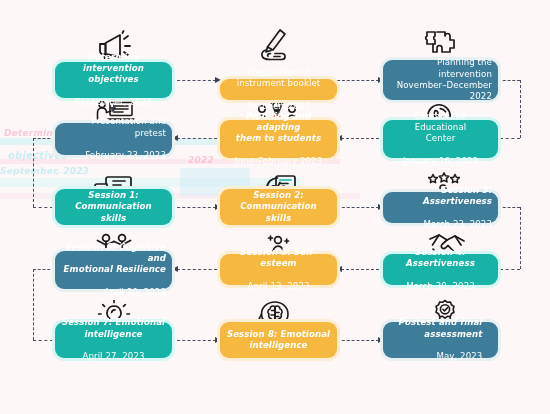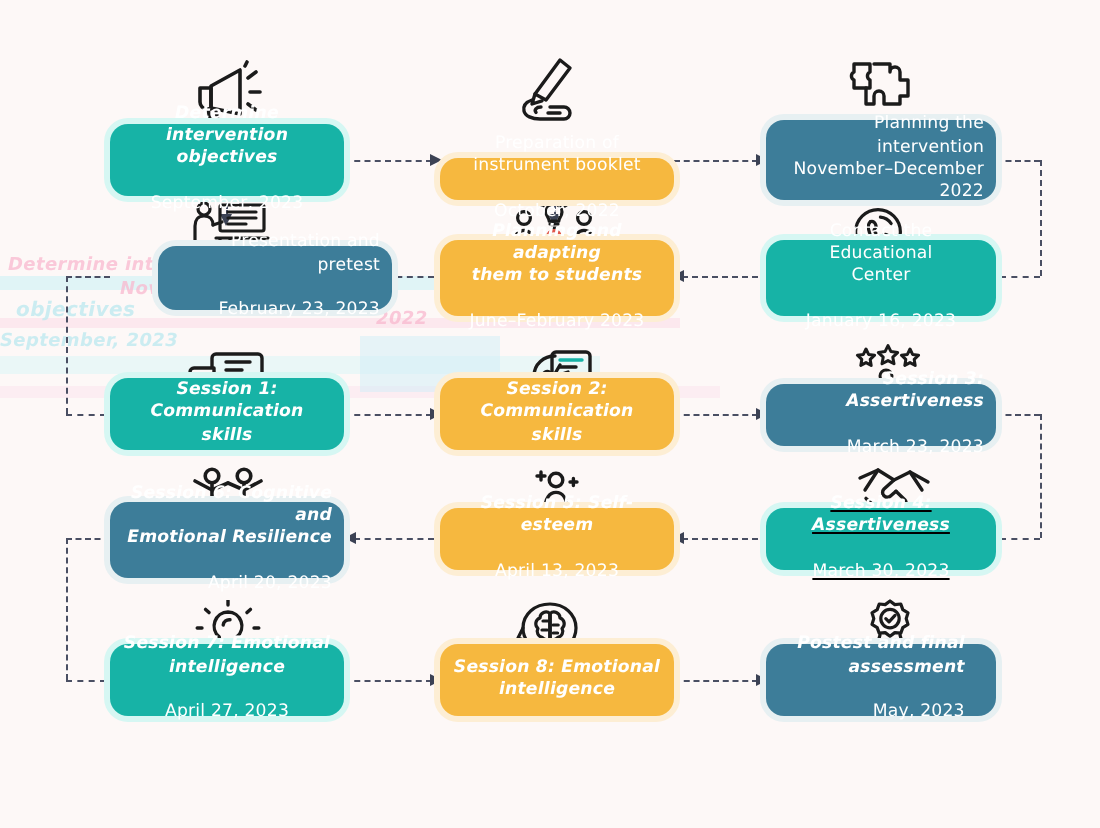--- a/index.html
+++ b/index.html
@@ -294,21 +294,21 @@
   </div>
 
   <div class="node blue" style="left:383px;top:60px;width:115px;height:40px;">
     <span class="txt">
       <span class="t-rg">Planning the intervention
 November–December
 2022</span>
     </span>
   </div>
 
-  <div class="node blue" style="left:55px;top:123px;width:117px;height:32px;margin-left:24px;">
+  <div class="node blue" style="left:55px;top:123px;width:117px;height:32px;">
     <span class="txt">
       <span class="t-rg">Presentation and pretest</span>
       <span class="t-rg">February 23, 2023</span>
     </span>
   </div>
 
   <div class="node orange" style="left:220px;top:120px;width:117px;height:38px;">
     <span class="txt">
       <span class="t-em">Planning and adapting
 them to students</span>
@@ -353,21 +353,21 @@
     </span>
   </div>
 
   <div class="node orange" style="left:220px;top:254px;width:117px;height:31px;">
     <span class="txt">
       <span class="t-em">Session 5: Self-esteem</span>
       <span class="t-rg">April 13, 2023</span>
     </span>
   </div>
 
-  <div class="node teal" style="left:383px;top:254px;width:115px;height:31px;text-decoration:underline;">
+  <div class="node teal" style="left:383px;top:254px;width:115px;height:31px;">
     <span class="txt">
       <span class="t-em">Session 4: Assertiveness</span>
       <span class="t-rg">March 30, 2023</span>
     </span>
   </div>
 
   <div class="node teal" style="left:55px;top:322px;width:117px;height:36px;">
     <span class="txt">
       <span class="t-em">Session 7: Emotional
 intelligence</span>

